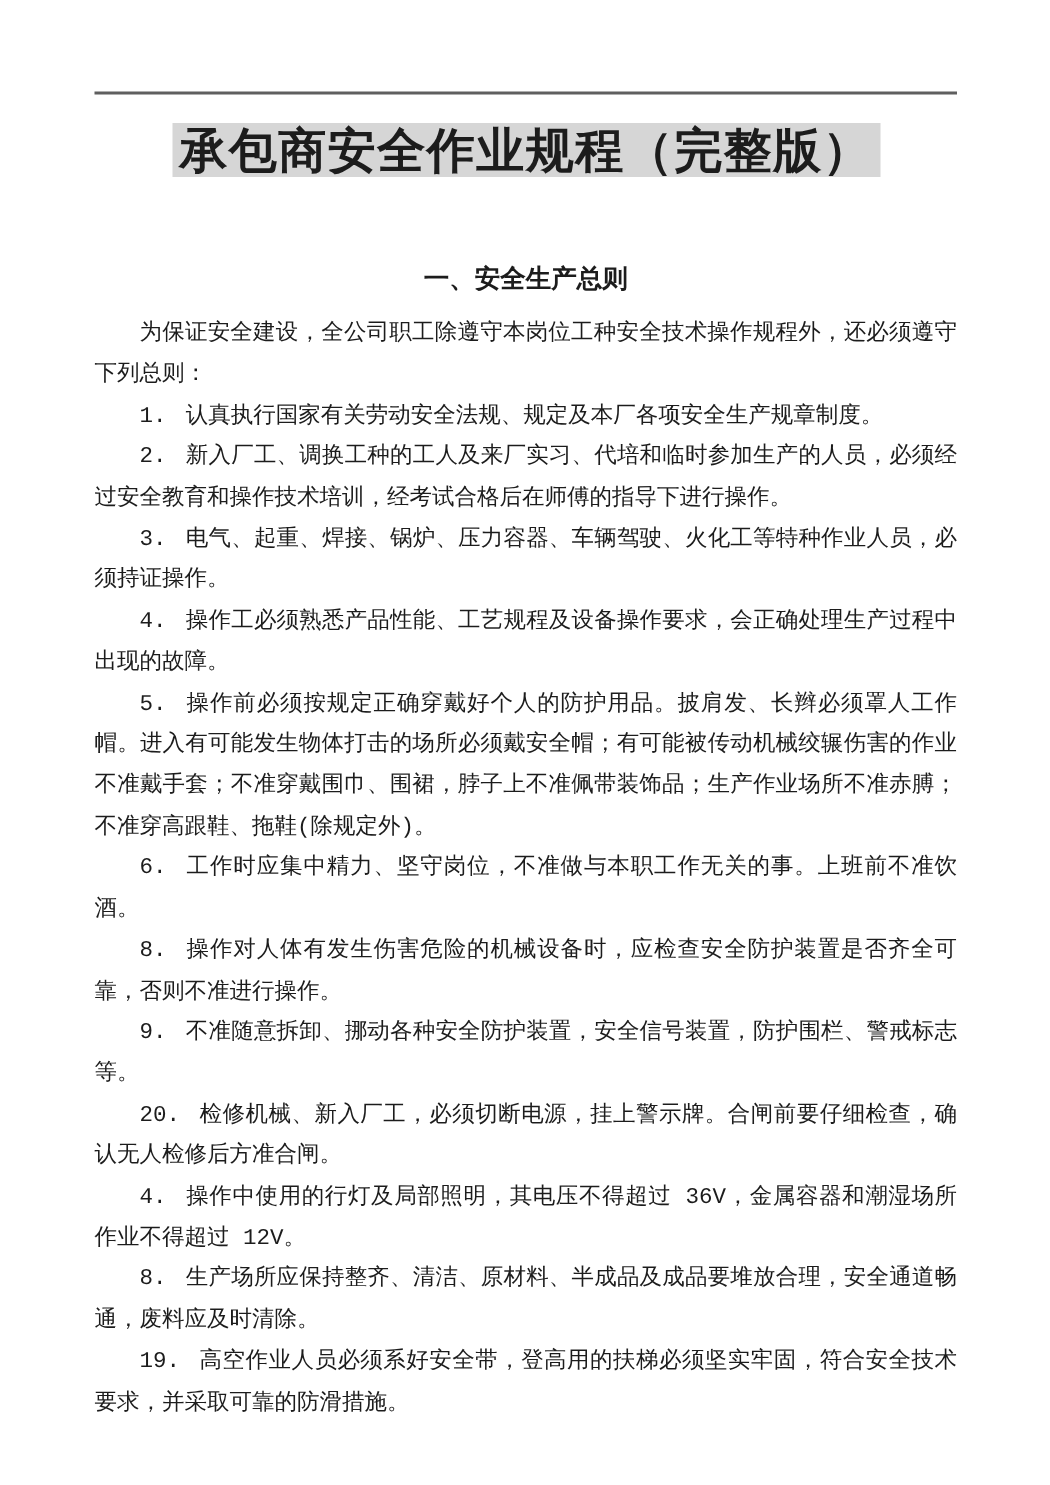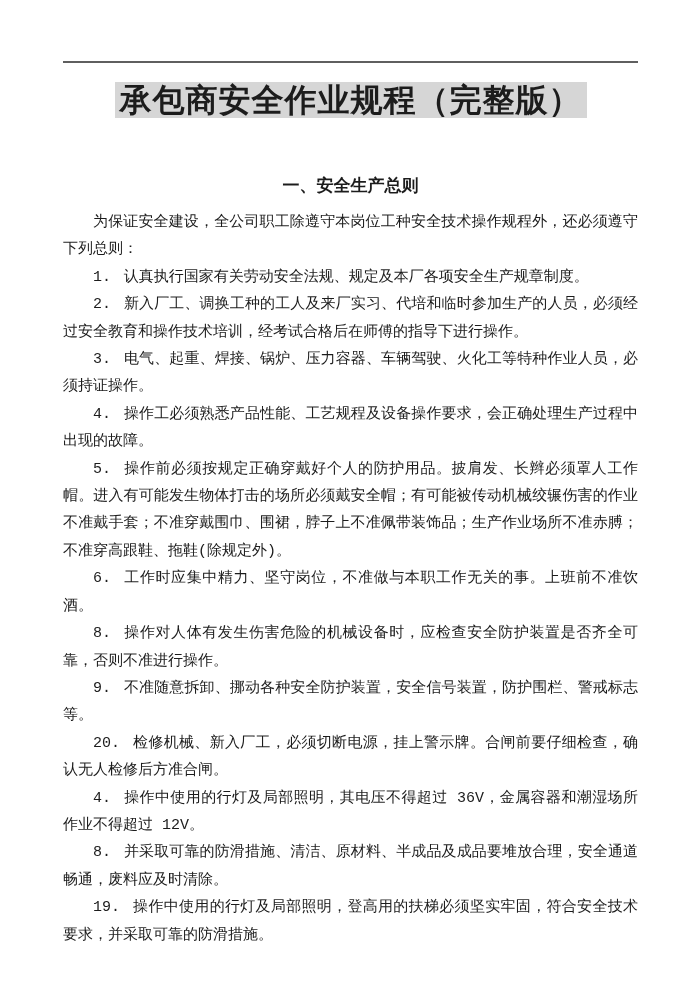--- a/index.html
+++ b/index.html
@@ -100,20 +100,20 @@
     <p class="para">
       <span class="num">9.</span><span>不准随意拆卸、挪动各种安全防护装置，安全信号装置，防护围栏、警戒标志等。</span>
     </p>
     <p class="para">
       <span class="num">20.</span><span>检修机械、新入厂工，必须切断电源，挂上警示牌。合闸前要仔细检查，确认无人检修后方准合闸。</span>
     </p>
     <p class="para">
       <span class="num">4.</span><span>操作中使用的行灯及局部照明，其电压不得超过 36V，金属容器和潮湿场所作业不得超过 12V。</span>
     </p>
     <p class="para">
-      <span class="num">8.</span><span>并采取可靠的防滑措施、清洁、原材料、半成品及成品要堆放合理，安全通道畅通，废料应及时清除。</span>
+      <span class="num">8.</span><span>生产场所应保持整齐、清洁、原材料、半成品及成品要堆放合理，安全通道畅通，废料应及时清除。</span>
     </p>
     <p class="para">
-      <span class="num">19.</span><span>操作中使用的行灯及局部照明，登高用的扶梯必须坚实牢固，符合安全技术要求，并采取可靠的防滑措施。</span>
+      <span class="num">19.</span><span>高空作业人员必须系好安全带，登高用的扶梯必须坚实牢固，符合安全技术要求，并采取可靠的防滑措施。</span>
     </p>
 
   </div>
 </div>
 
 </body></html>

